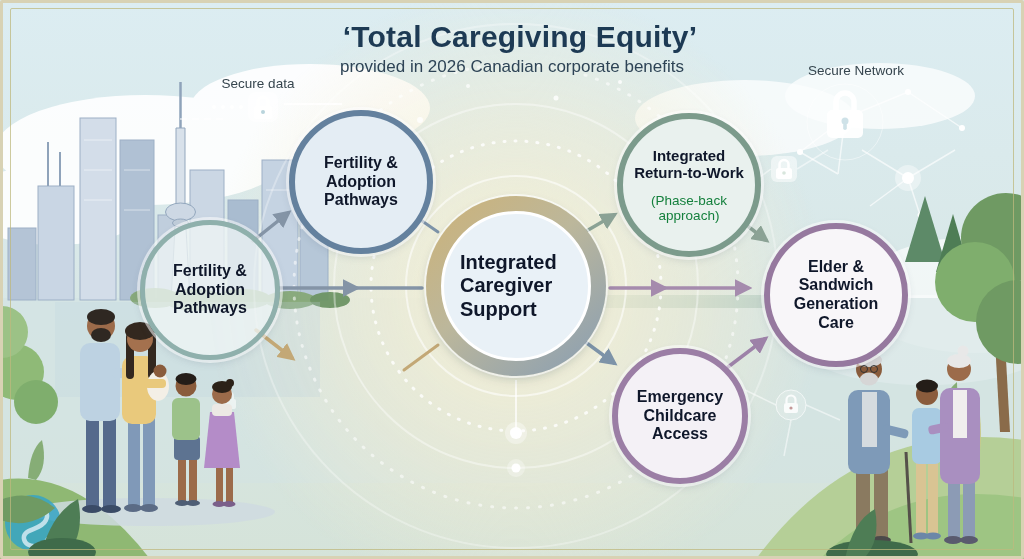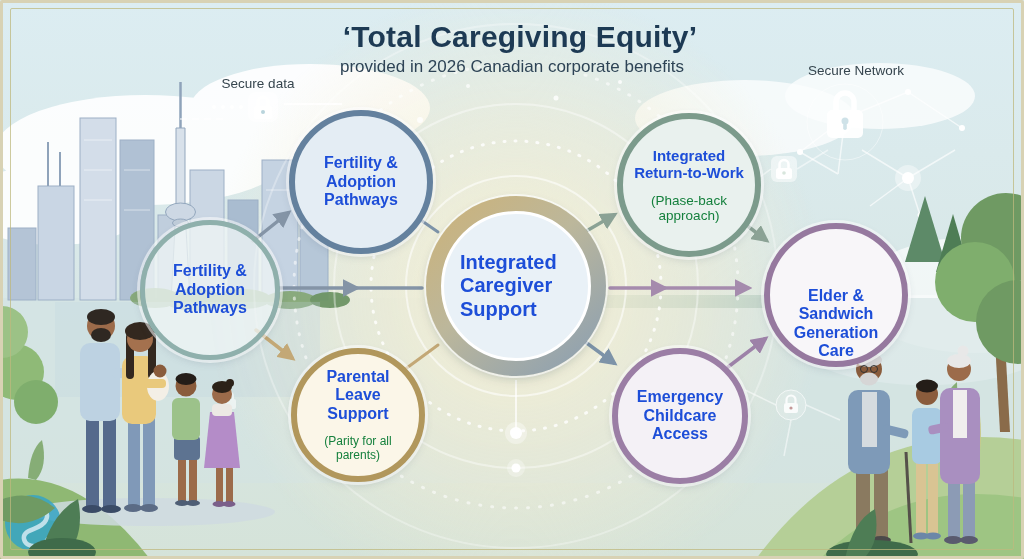--- a/index.html
+++ b/index.html
@@ -13,21 +13,21 @@
   .subtitle{position:absolute;left:0;right:0;top:57px;text-align:center;
          font-size:17px;color:#2e4456;z-index:6;}
   .annotation{position:absolute;font-size:13.5px;color:#36454e;text-align:center;z-index:6;}
   #secure-data{left:193px;top:76px;width:130px;}
   #secure-network{left:790px;top:63px;width:132px;}
   
   .node{position:absolute;border-radius:50%;border-style:solid;display:flex;
         align-items:center;justify-content:center;z-index:4;
         box-shadow:0 0 0 3px rgba(255,255,255,.55),0 3px 9px rgba(60,80,100,.18);}
   .node-content{text-align:center;}
-  .node-label{font-weight:bold;font-size:16px;line-height:1.16;color:#1d4ed8;}
+  .node-label{font-weight:bold;font-size:16px;line-height:1.16;color:#0f172a;}
   .node-sub{font-size:12.5px;color:#15803d;line-height:1.12;margin-top:12px;}
   #node-fertility-top{left:289px;top:110px;width:132px;height:132px;border-width:6px;}
   #node-fertility-top .node-content{width:104px;}
   #node-fertility-left{left:140px;top:220px;width:130px;height:130px;border-width:5px;}
   #node-fertility-left .node-content{width:104px;}
   #node-parental{left:291px;top:348px;width:122px;height:122px;border-width:6px;}
   #node-parental .node-content{width:92px;}
   #node-parental .node-sub{font-size:12px;}
   #node-structured{left:617px;top:113px;width:132px;height:132px;border-width:6px;}
   #node-structured .node-content{width:116px;}
@@ -376,47 +376,41 @@
         <div class="node-label">Fertility &amp; Adoption Pathways</div>
       </div>
   </div>
 
   <div class="node" id="node-fertility-left" style="border-color: rgb(143, 176, 172); background-color: rgba(238, 245, 245, 0.78);">
     <div class="node-content">
         <div class="node-label">Fertility &amp; Adoption Pathways</div>
       </div>
   </div>
 
-  <div class="node" id="node-parental" style="border-color: rgb(177, 151, 92); background-color: rgb(251, 246, 232);">
-    <div class="node-content">
-      <div class="node-label">Parental Leave Support</div>
-      <div class="node-sub">(Parity for all parents)</div>
-    </div>
-  </div>
 
   <div class="node-center">
     <div class="node-center-inner" style="background-color: rgb(233, 241, 247);">
       <div class="node-label center-label">Integrated Caregiver Support</div>
     </div>
   </div>
 
   <div class="node" id="node-structured" style="border-color: rgb(124, 155, 140); background-color: rgb(233, 241, 238);">
     <div class="node-content">
       <div class="node-label">Integrated Return-to-Work</div>
       <div class="node-sub">(Phase-back approach)</div>
     </div>
   </div>
 
   <div class="node" id="node-emergency" style="border-color: rgb(155, 126, 165); background-color: rgb(244, 241, 246);">
     <div class="node-content">
         <div class="node-label">Emergency Childcare Access</div>
       </div>
   </div>
 
-  <div class="node" id="node-elder" style="border-color: rgb(150, 121, 159); background-color: rgb(248, 246, 249); align-items: flex-end;">
+  <div class="node" id="node-elder" style="border-color: rgb(150, 121, 159); background-color: rgb(248, 246, 249);">
     <div class="node-content">
         <div class="node-label">Elder &amp; Sandwich Generation Care</div>
       </div>
   </div>
 
   <div class="frame frame-outer"></div>
   <div class="frame frame-inner"></div>
 </div>
 
 </body></html>

